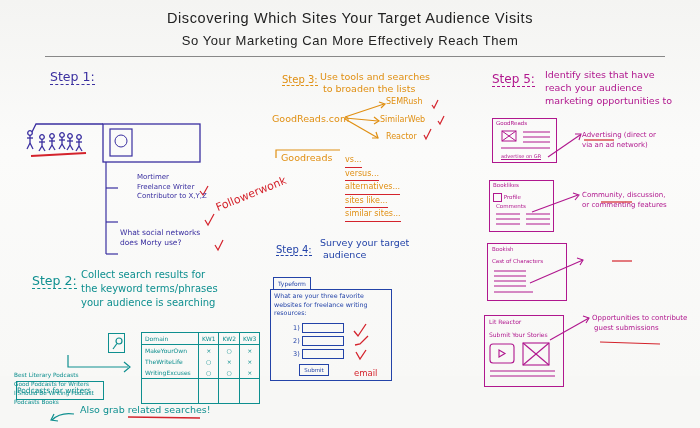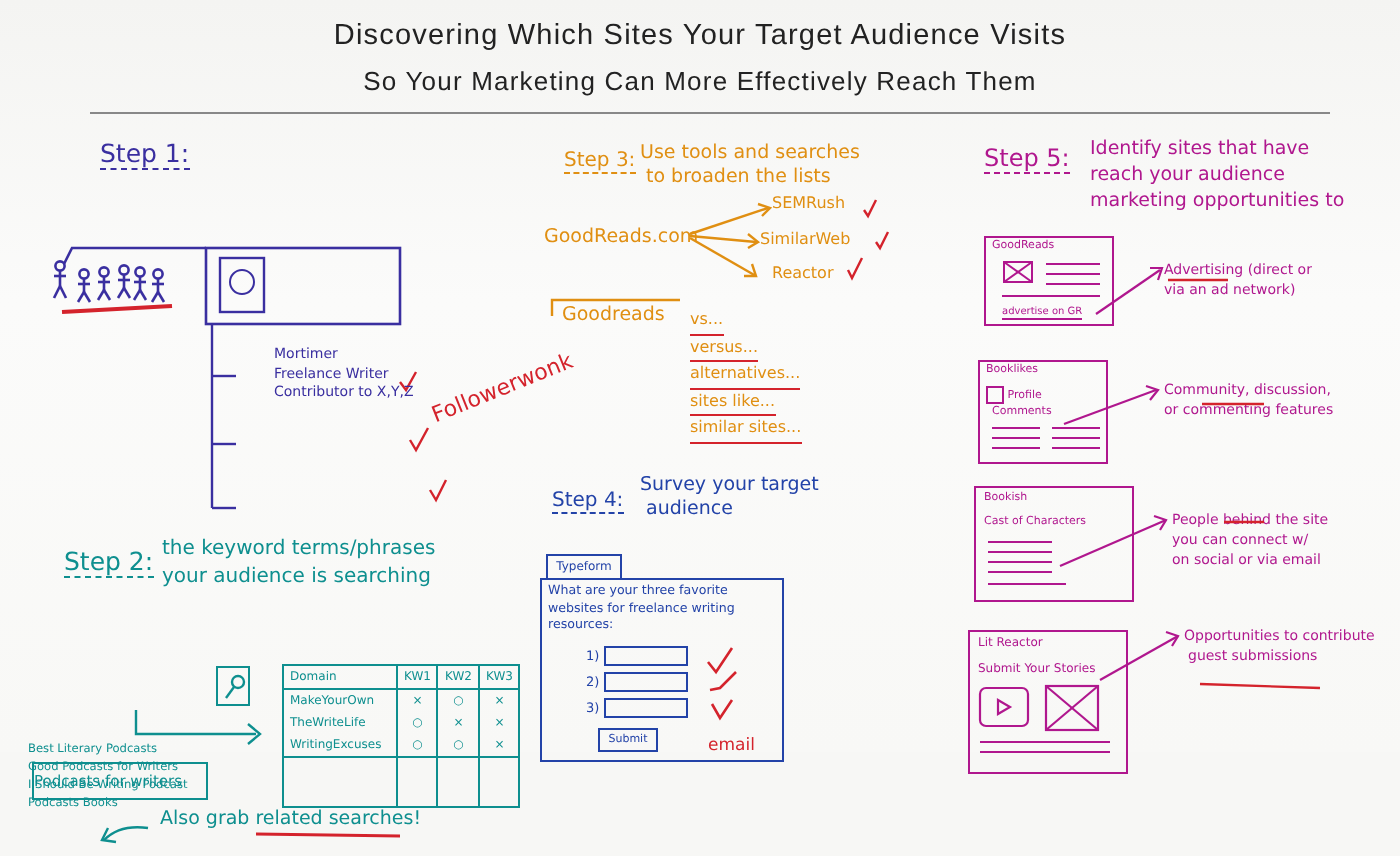--- a/index.html
+++ b/index.html
@@ -104,26 +104,31 @@
       <polyline points="215,245 218,250 223,240"></polyline>
     </g>
   </svg>
 
   <div class="abs purple small" style="left:137px;top:129px;font-size:7px;line-height:9.5px;">
     <div>Mortimer</div>
     <div>Freelance Writer</div>
     <div>Contributor to X,Y,Z</div>
   </div>
 
+  <div class="abs purple small" style="left:120px;top:184px;">
+    <div>What social networks</div>
+    <div>does Morty use?</div>
+  </div>
   <div class="abs red" style="left:214px;top:202px;font-size:11px;transform:rotate(-22deg);transform-origin:left top;">Followerwonk</div>
 
   <div class="abs teal" style="left:32px;top:270px;">
     <span class="step-label dash">Step 2:</span>
   </div>
   <div class="abs teal step-text" style="left:81px;top:268px;font-size:10px;line-height:14px;">
+    <div>Collect search results for</div>
     <div>the keyword terms/phrases</div>
     <div>your audience is searching</div>
   </div>
 
   <div class="box teal" style="left:16px;top:334px;width:88px;height:19px;border:1.3px solid #0e8f8f;font-size:7.5px;line-height:17px;padding-left:0;margin-top:47px;">
     <span>Podcasts for writers</span>
   </div>
   <div class="box" style="left:108px;top:333px;width:17px;height:20px;border:1.3px solid #0e8f8f;">
     <svg width="17" height="20">
         <circle cx="10" cy="7" r="3" stroke="#0e8f8f" stroke-width="1.2" fill="none"></circle>
@@ -312,25 +317,20 @@
     <svg width="80" height="58">
         <g stroke="#b0178e" stroke-width="1">
           <line x1="6" y1="27" x2="38" y2="27"></line>
           <line x1="6" y1="32" x2="38" y2="32"></line>
           <line x1="6" y1="37" x2="38" y2="37"></line>
           <line x1="6" y1="42" x2="38" y2="42"></line>
           <line x1="6" y1="48" x2="45" y2="48"></line>
         </g>
       </svg>
   </div>
-  <div class="abs magenta" style="left:586px;top:255px;font-size:7px;line-height:10px;">
-    <div>People behind the site</div>
-    <div>you can connect w/</div>
-    <div>on social or via email</div>
-  </div>
 
   <div class="box magenta" style="left:484px;top:315px;width:80px;height:72px;border:1.3px solid #b0178e;">
     <div style="position:absolute;left:4px;top:2px;font-size:6px;">Lit Reactor</div>
     <div style="position:absolute;left:4px;top:15px;font-size:6px;">Submit Your Stories</div>
     <svg width="80" height="72">
         <g stroke="#b0178e" stroke-width="1.1" fill="none">
       <rect x="5" y="28" width="24" height="19" rx="3"></rect>
       <polygon points="14,34 20,37.5 14,41"></polygon>
       <rect x="38" y="27" width="26" height="22"></rect>
       <line x1="38" y1="27" x2="64" y2="49"></line>

